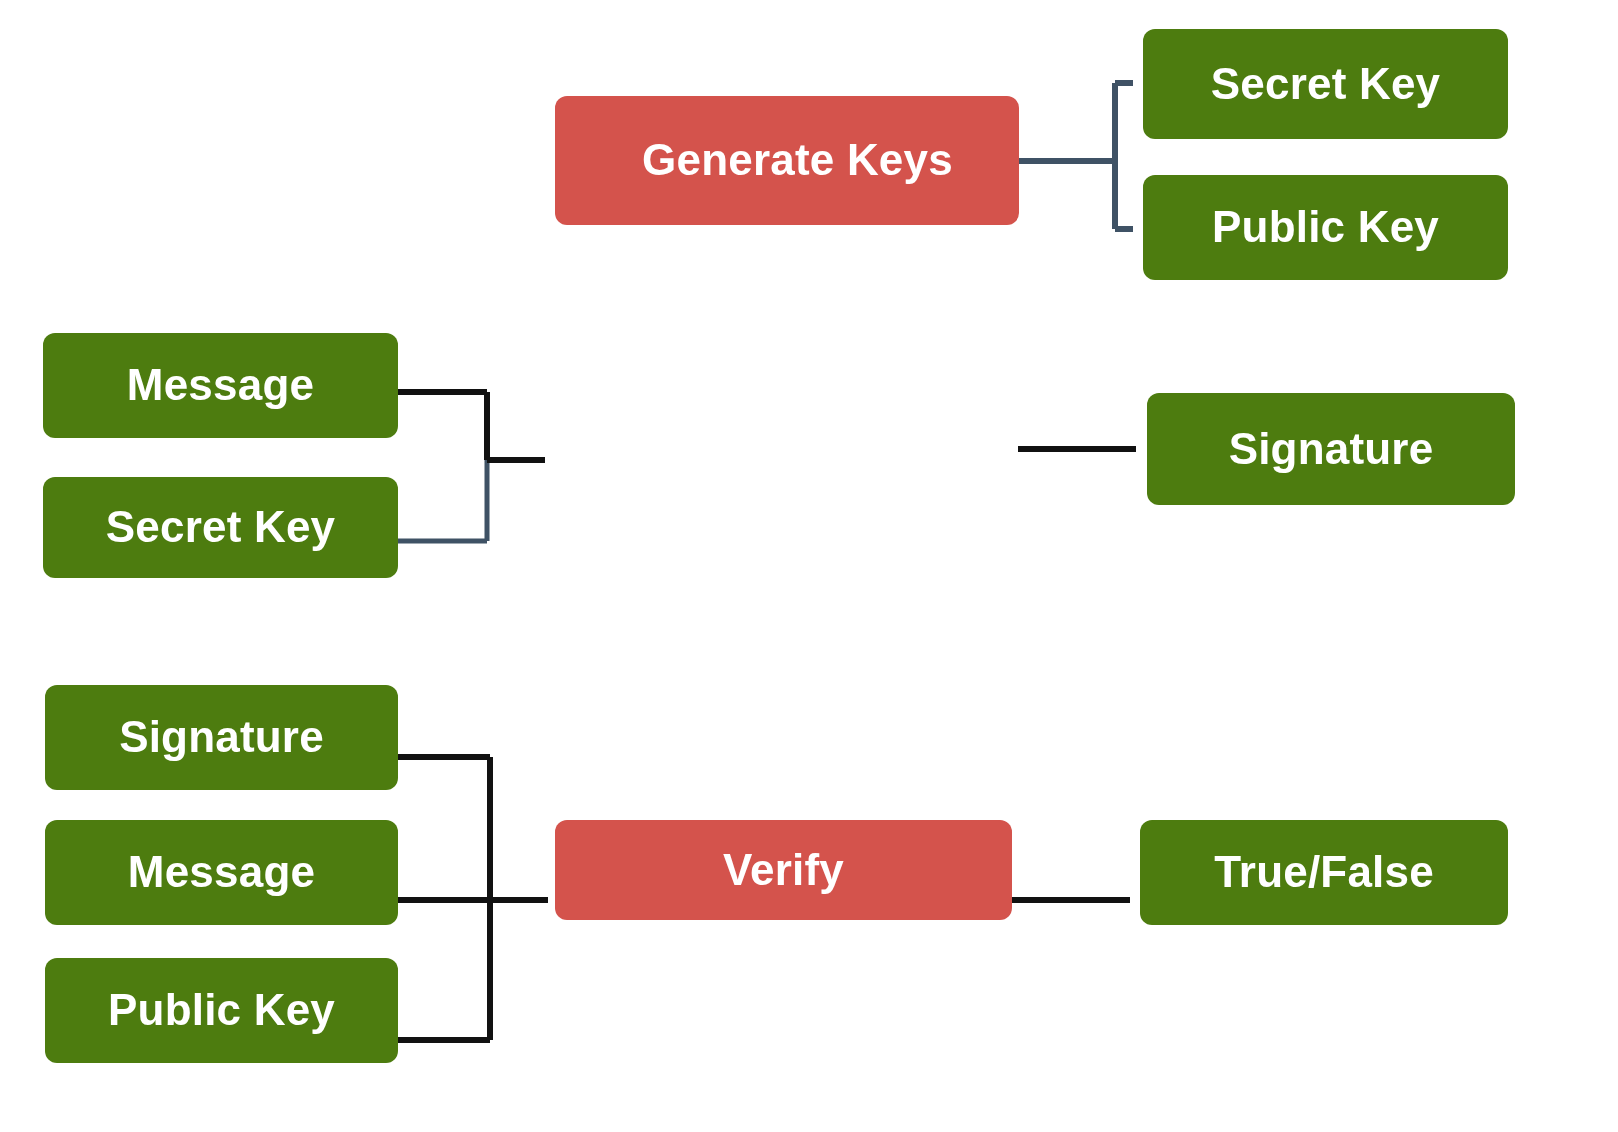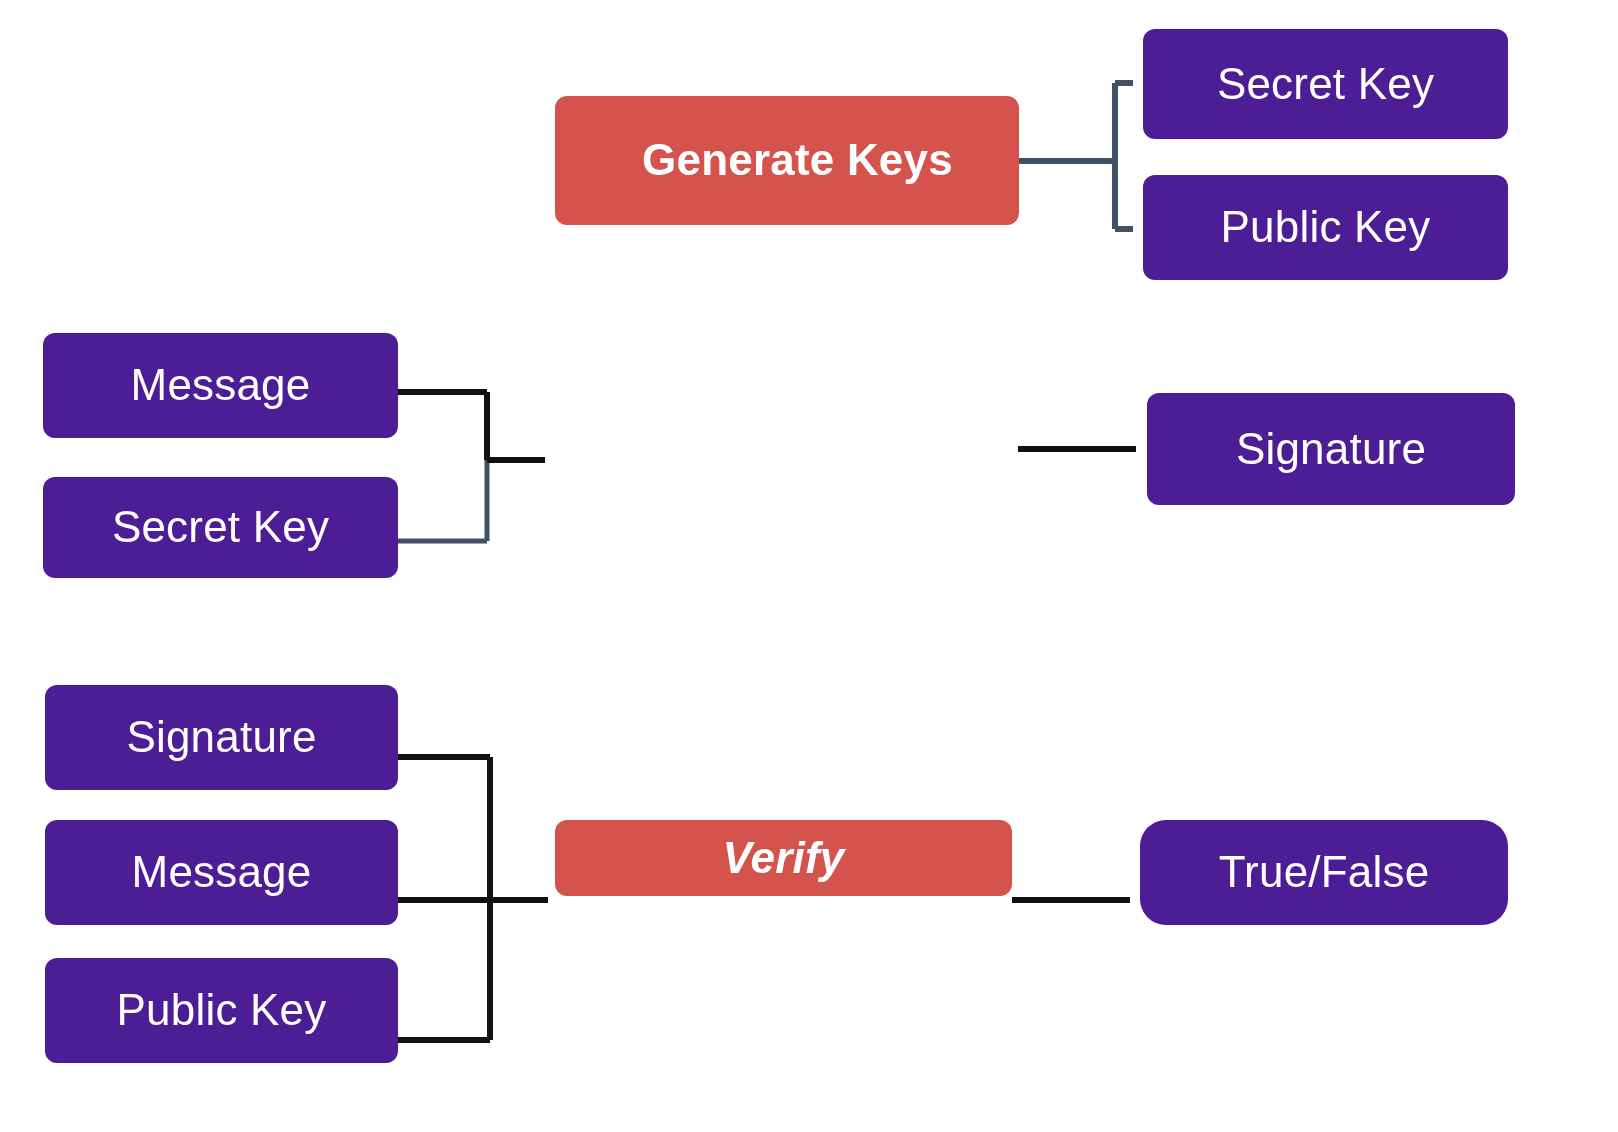--- a/index.html
+++ b/index.html
@@ -25,23 +25,23 @@
     justify-content: center;
     border-radius: 12px;
     color: #ffffff;
     text-align: center;
     box-sizing: border-box;
     line-height: 1.1;
     letter-spacing: 0.2px;
     user-select: none;
   }
   .node.blue {
-    background: #4c1d95;
+    background: #4d7c0f;
     font-size: 44px;
-    font-weight: 400;
+    font-weight: 700;
   }
   .node.red {
     background: #d4534c;
     font-size: 44px;
     font-weight: 700;
   }
   svg.wires {
     position: absolute;
     left: 0;
     top: 0;
@@ -131,21 +131,21 @@
   </div>
 
   <div class="node blue" style="left:45px; top:820px; width:353px; height:105px;">
     <span>Message</span>
   </div>
 
   <div class="node blue" style="left:45px; top:958px; width:353px; height:105px;">
     <span>Public Key</span>
   </div>
 
-  <div class="node red" style="left:555px; top:820px; width:457px; height:76px;font-style:italic;">
+  <div class="node red" style="left:555px; top:820px; width:457px; height:100px;">
     <span>Verify</span>
   </div>
 
-  <div class="node blue" style="left:1140px; top:820px; width:368px; height:105px;border-radius:26px;">
+  <div class="node blue" style="left:1140px; top:820px; width:368px; height:105px;">
     <span>True/False</span>
   </div>
 
 </div>
 
 </body></html>

